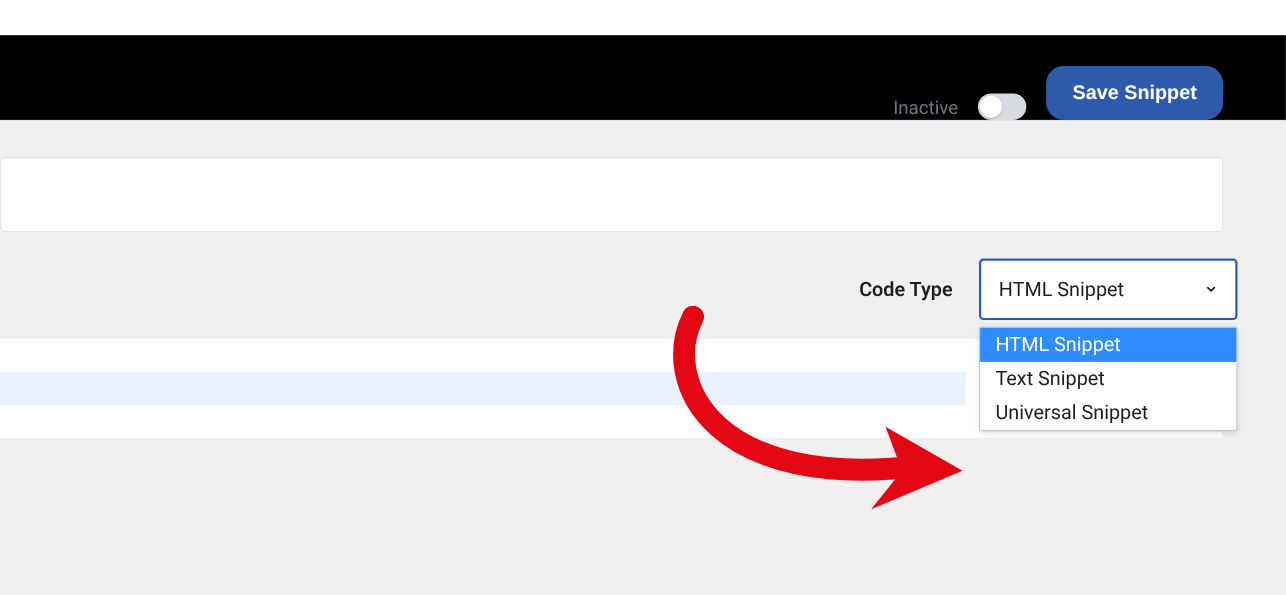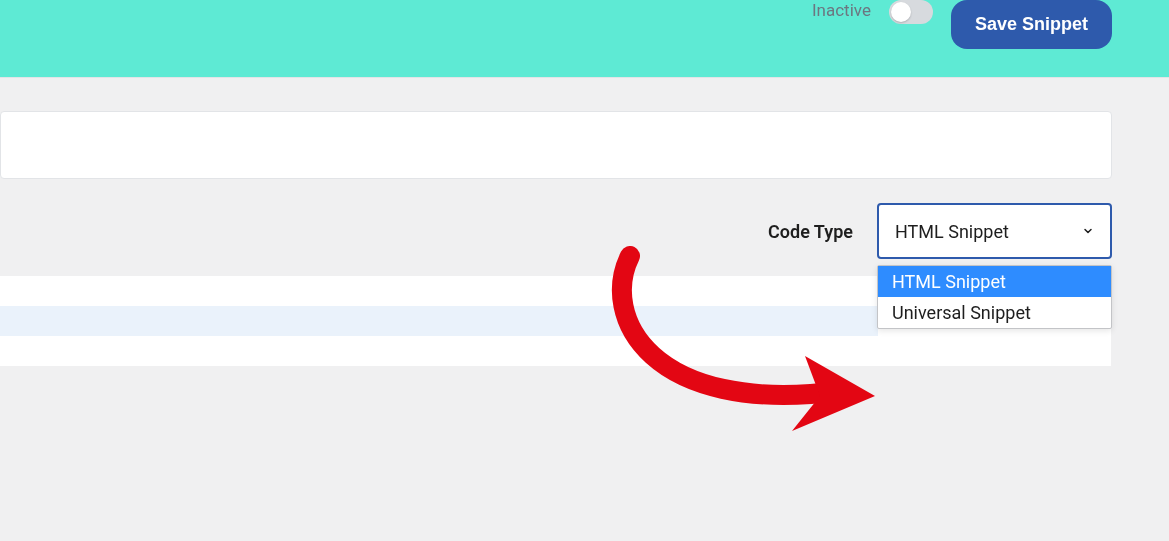--- a/index.html
+++ b/index.html
@@ -10,27 +10,28 @@
     body {
       font-family: -apple-system, BlinkMacSystemFont, "Segoe UI", Roboto, Helvetica, Arial, sans-serif;
       background: #fff;
       width: 1169px;
       height: 541px;
       overflow: hidden;
       position: relative;
     }
     .header-bar {
       height: 78px;
-      background: #5eead4;
+      background: #000000;
       border-bottom: 1px solid #e2e4e7;
       display: flex;
-      align-items: flex-start;
+      align-items: flex-end;
       justify-content: flex-end;
       padding-right: 57px;
       gap: 18px;
+      margin-top: 32px;
     }
     .inactive-label {
       color: #6c7781;
       font-size: 17px;
     }
     .toggle {
       width: 44px;
       height: 24px;
       background: #d7dade;
       border-radius: 12px;
@@ -74,21 +75,21 @@
       font-size: 18px;
       color: #333;
       outline: none;
     }
     .code-type-row {
       display: flex;
       align-items: center;
       justify-content: flex-end;
       gap: 24px;
       margin-top: 24px;
-      padding-right: 57px;
+      padding-right: 44px;
     }
     .code-type-label {
       color: #1e1e1e;
       font-size: 18px;
       font-weight: 600;
     }
     .dropdown {
       position: relative;
     }
     .dropdown-button {
@@ -178,20 +179,21 @@
     <span class="code-type-label">Code Type</span>
     <div class="dropdown">
       <div class="dropdown-button">
         <span>HTML Snippet</span>
         <svg class="chevron" viewBox="0 0 24 24" fill="none" stroke="#1e1e1e" stroke-width="3" stroke-linecap="round" stroke-linejoin="round">
           <polyline points="6 9 12 15 18 9"></polyline>
         </svg>
       </div>
       <ul class="dropdown-list">
         <li class="dropdown-item selected">HTML Snippet</li>
+        <li class="dropdown-item">Text Snippet</li>
         <li class="dropdown-item">Universal Snippet</li>
       </ul>
     </div>
   </div>
 
   <svg class="arrow-annotation" viewBox="0 0 320 210">
     <path d="M 50 10 C 20 70, 70 170, 260 145" stroke="#e30613" stroke-width="20" fill="none" stroke-linecap="round"></path>
     <path d="M 295 150 L 225 110 L 240 150 L 212 185 Z" fill="#e30613"></path>
   </svg>
 </div>

